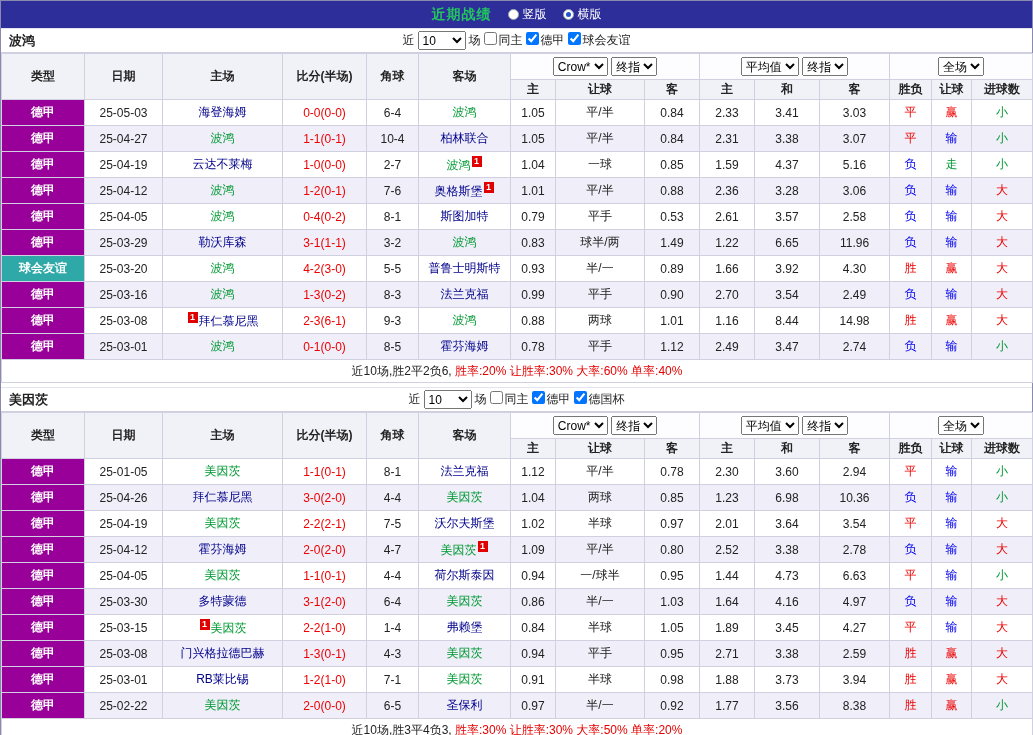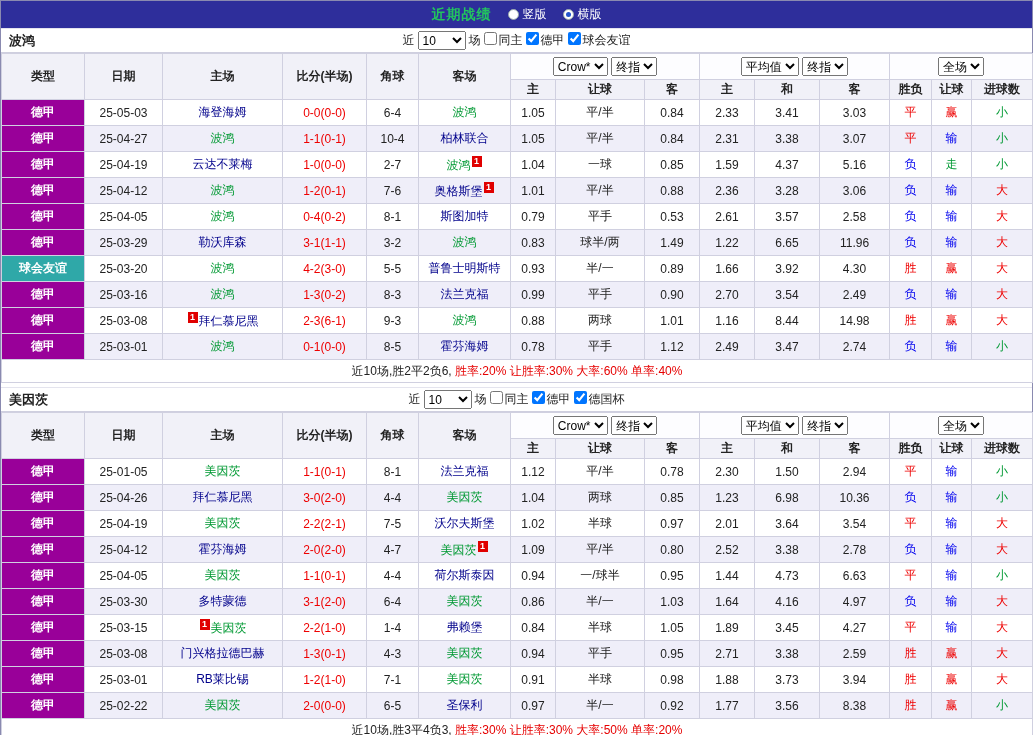--- a/index.html
+++ b/index.html
@@ -378,21 +378,21 @@
             <td class="type-cell" style="background: rgb(153, 0, 153);">德甲</td>
             <td class="date-cell">25-01-05</td>
             <td class="team-cell"><span class="t-self">美因茨</span></td>
             <td class="score-cell">1-1(0-1)</td>
             <td class="corner-cell">8-1</td>
             <td class="team-cell"><span class="t-opp">法兰克福</span></td>
             <td class="odds-cell">1.12</td>
             <td class="odds-cell">平/半</td>
             <td class="odds-cell">0.78</td>
             <td class="odds-cell">2.30</td>
-            <td class="odds-cell">1.50</td>
+            <td class="odds-cell">3.60</td>
             <td class="odds-cell">2.94</td>
             <td class="res-cell" style="color: rgb(238, 0, 0);">平</td>
             <td class="res-cell" style="color: rgb(0, 0, 238);">输</td>
             <td class="res-cell" style="color: rgb(0, 153, 51);">小</td>
           </tr>
           <tr>
             <td class="type-cell" style="background: rgb(153, 0, 153);">德甲</td>
             <td class="date-cell">25-04-26</td>
             <td class="team-cell"><span class="t-opp">拜仁慕尼黑</span></td>
             <td class="score-cell">3-0(2-0)</td>

